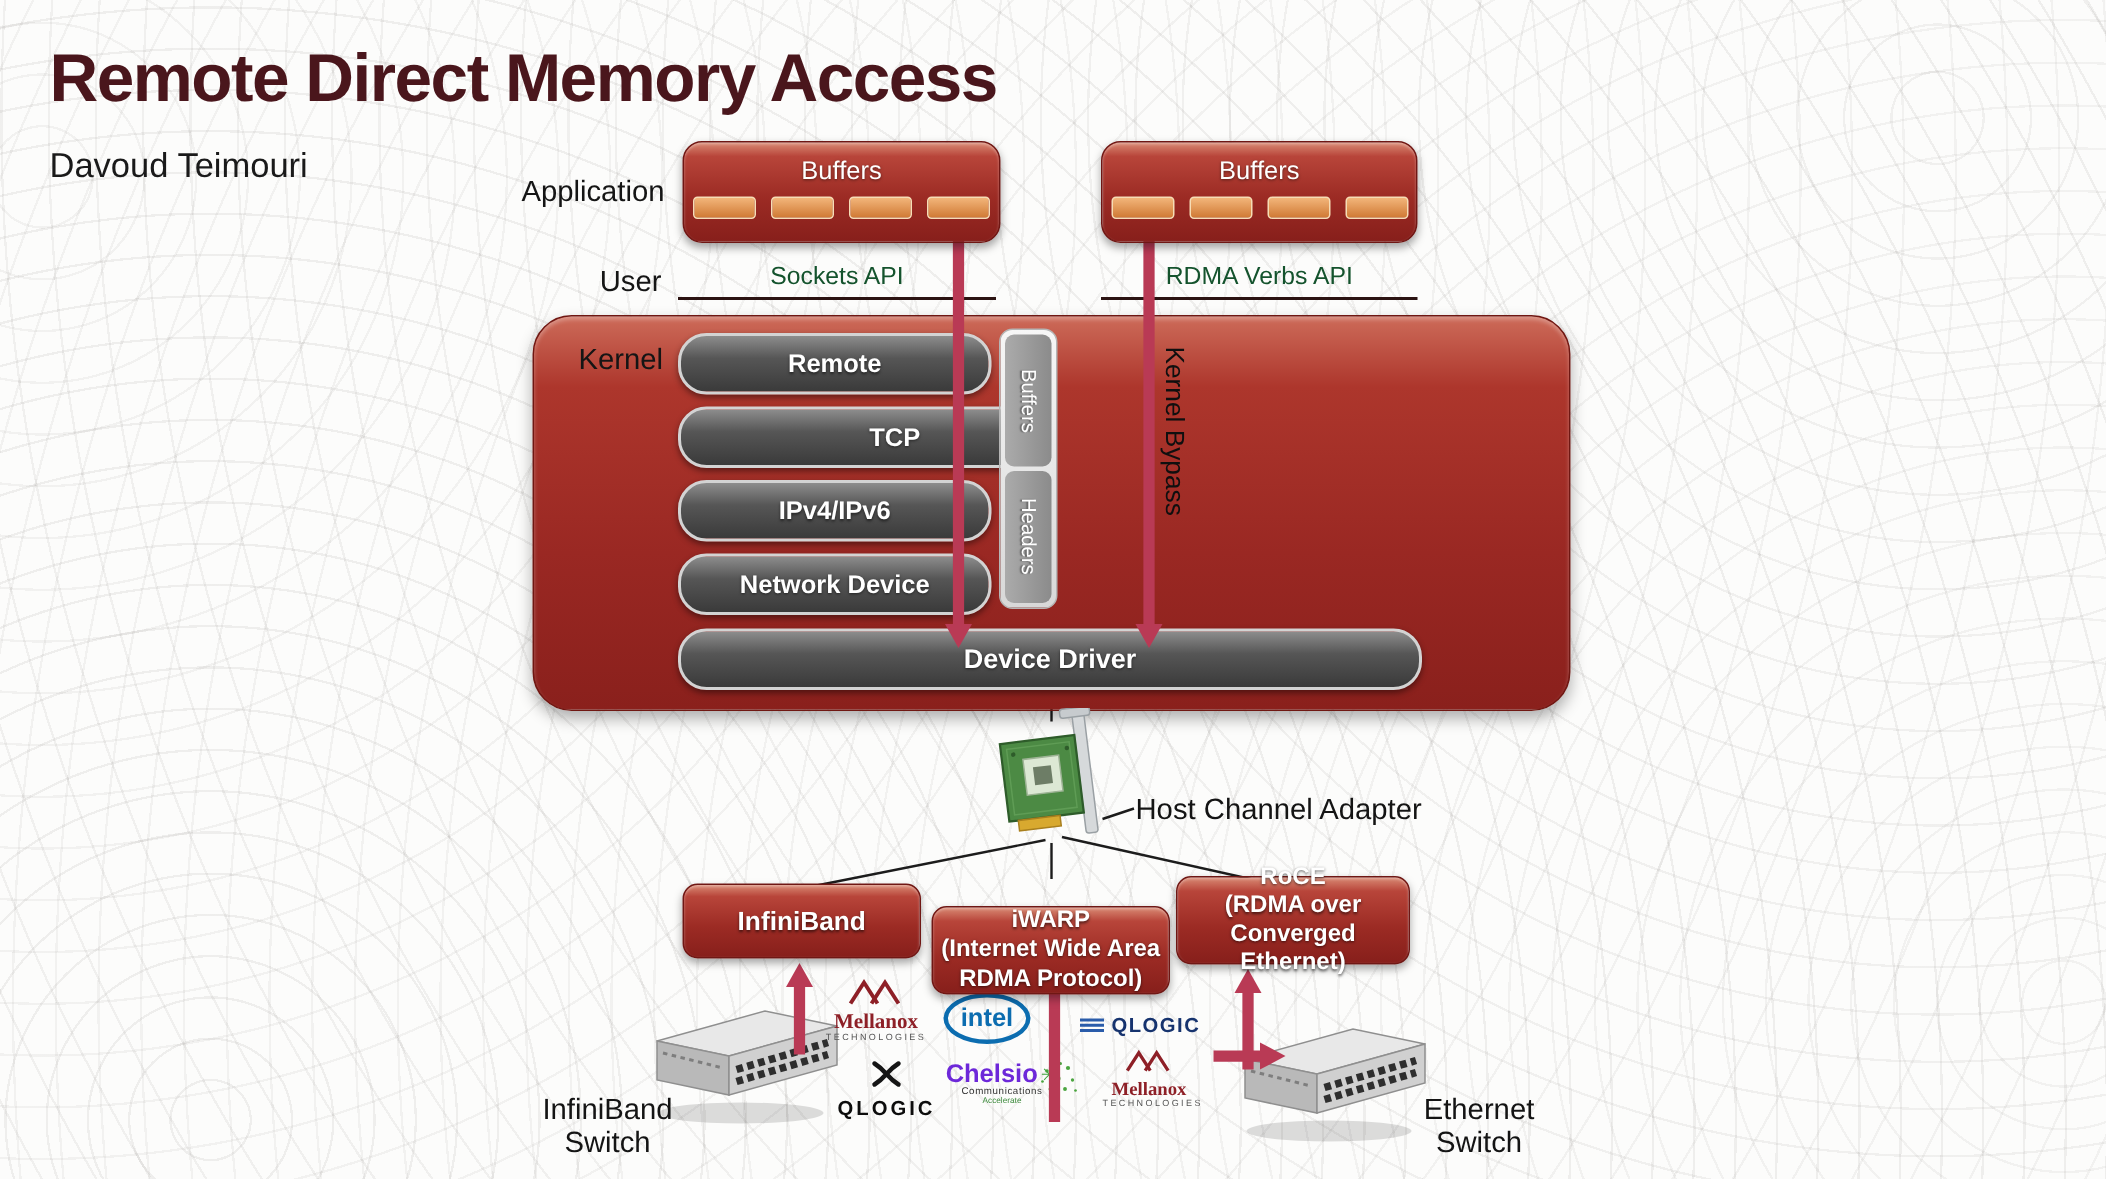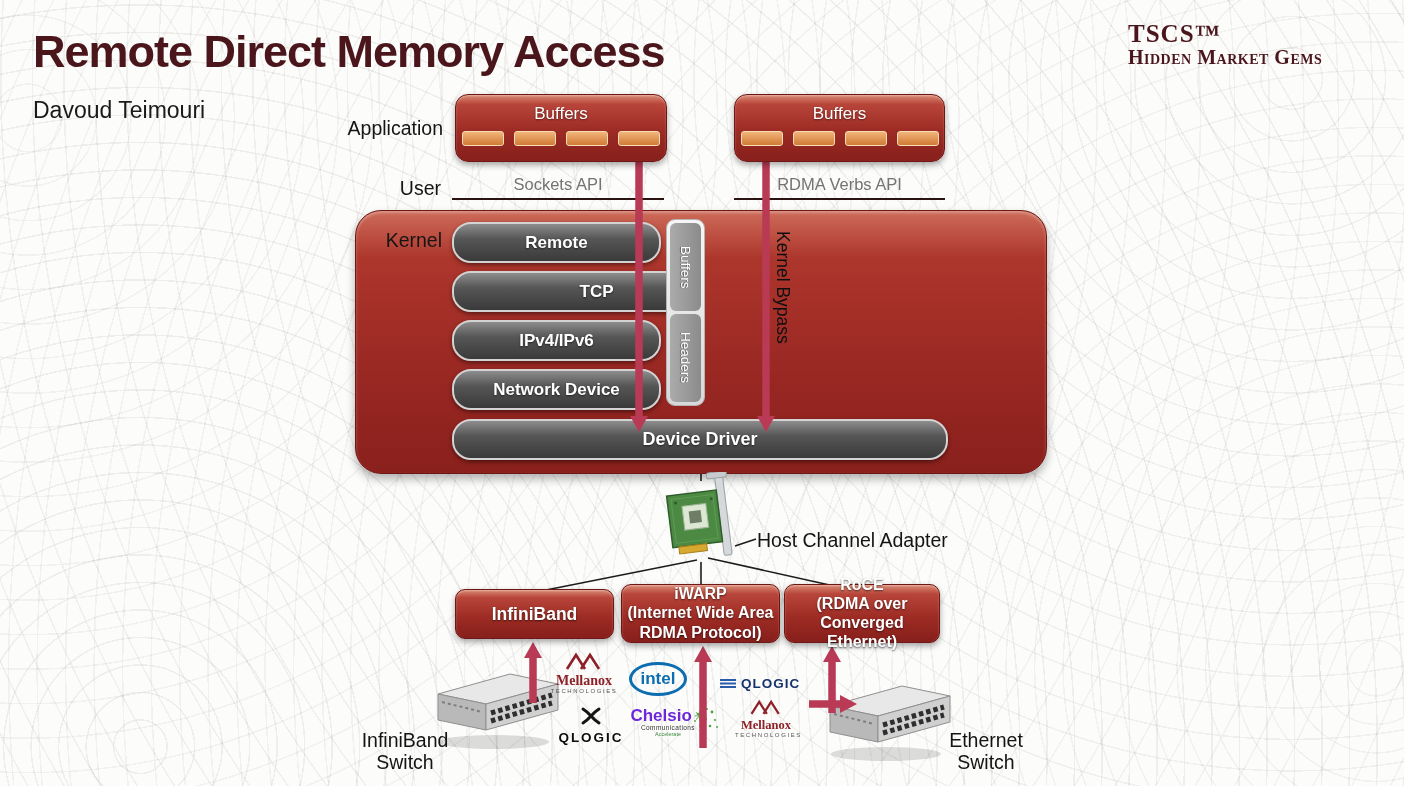--- a/index.html
+++ b/index.html
@@ -36,21 +36,21 @@
     box-shadow:0 3px 6px rgba(0,0,0,.35), inset 0 1px 2px rgba(255,255,255,.35);
   }
   #buffers-left{left:455px;top:94px;width:210px;height:66px;z-index:7;}
   #buffers-right{left:734px;top:94px;width:209px;height:66px;z-index:7;}
   .buf-label{color:#fff;text-align:center;font-size:17px;padding-top:9px;text-shadow:0 1px 2px rgba(0,0,0,.5);}
   .slots{display:flex;justify-content:center;gap:10px;margin-top:7px;}
   .slot{width:40px;height:13px;border-radius:3px;border:1px solid #f6ddb6;
         background:linear-gradient(180deg,#f2b57a,#d07a35);}
 
   
-  .api{position:absolute;text-align:center;font-size:16.5px;color:#737373;
+  .api{position:absolute;text-align:center;font-size:16.5px;color:#14532d;
        padding-bottom:4px;border-bottom:2.5px solid #2b1312;}
   #api-sockets{left:452px;top:175px;width:212px;}
   #api-rdma{left:734px;top:175px;width:211px;}
 
   
   #kernel-box{left:355px;top:210px;width:690px;height:262px;border-radius:26px;z-index:1;
     background:linear-gradient(180deg,#cd6b59 0%,#ad362c 18%,#9a2823 60%,#8a201c 100%);
     border:1px solid #6f1712;box-shadow:0 5px 10px rgba(0,0,0,.3), inset 0 2px 3px rgba(255,255,255,.3);}
 
   
@@ -76,21 +76,21 @@
   
   #hca-image{left:660px;top:472px;z-index:2;}
   #hca-label{left:757px;top:529px;font-size:19.5px;color:#141414;}
 
   
   .proto{position:absolute;z-index:7;display:flex;flex-direction:column;align-items:center;justify-content:center;
     color:#fff;text-align:center;text-shadow:0 1px 2px rgba(0,0,0,.6);border-radius:10px;
     background:linear-gradient(180deg,#d98a74 0%,#b8453a 16%,#9c2b24 58%,#871f1b 100%);
     border:1px solid #6f1714;box-shadow:0 3px 6px rgba(0,0,0,.35), inset 0 1px 2px rgba(255,255,255,.35);}
   #proto-infiniband{left:455px;top:589px;width:157px;height:48px;}
-  #proto-iwarp{left:621px;top:584px;width:157px;height:57px;}
+  #proto-iwarp{left:621px;top:604px;width:157px;height:57px;}
   #proto-roce{left:784px;top:584px;width:154px;height:57px;}
   .proto-name{font-size:16px;font-weight:bold;}
   #proto-infiniband .proto-name{font-size:17.5px;}
   .proto-sub{font-size:16px;font-weight:bold;line-height:1.2;}
 
   
   .logo{position:absolute;z-index:3;}
   #logo-mellanox-top{left:545px;top:652px;width:78px;text-align:center;}
   #logo-qlogic{left:556px;top:706px;width:70px;text-align:center;}
   #logo-intel{left:629px;top:662px;width:58px;height:34px;border:3px solid #0c6db0;border-radius:50%;
@@ -121,24 +121,20 @@
   #connectors{left:0;top:0;z-index:1;pointer-events:none;}
   #arrows{left:0;top:0;z-index:6;pointer-events:none;}
 </style>
 </head>
 <body>
 
 <div id="stage">
 
   <div id="title" class="abs">Remote Direct Memory Access</div>
   <div id="author" class="abs">Davoud Teimouri</div>
-  <div id="brand" class="abs">
-    <div class="brand-name">TSCS™</div>
-    <div class="brand-tagline">Hidden Market Gems</div>
-  </div>
 
   <div id="label-application" class="abs fig-label">Application</div>
   <div id="label-user" class="abs fig-label">User</div>
   <div id="label-kernel" class="abs fig-label">Kernel</div>
 
   <svg id="connectors" class="abs" width="1404" height="786" viewBox="0 0 1404 786">
     <g stroke="#1c1c1c" stroke-width="1.6">
       <line x1="701" y1="472" x2="701" y2="481"></line>
       <line x1="697" y1="560" x2="536" y2="592"></line>
       <line x1="701" y1="562" x2="701" y2="586"></line>

